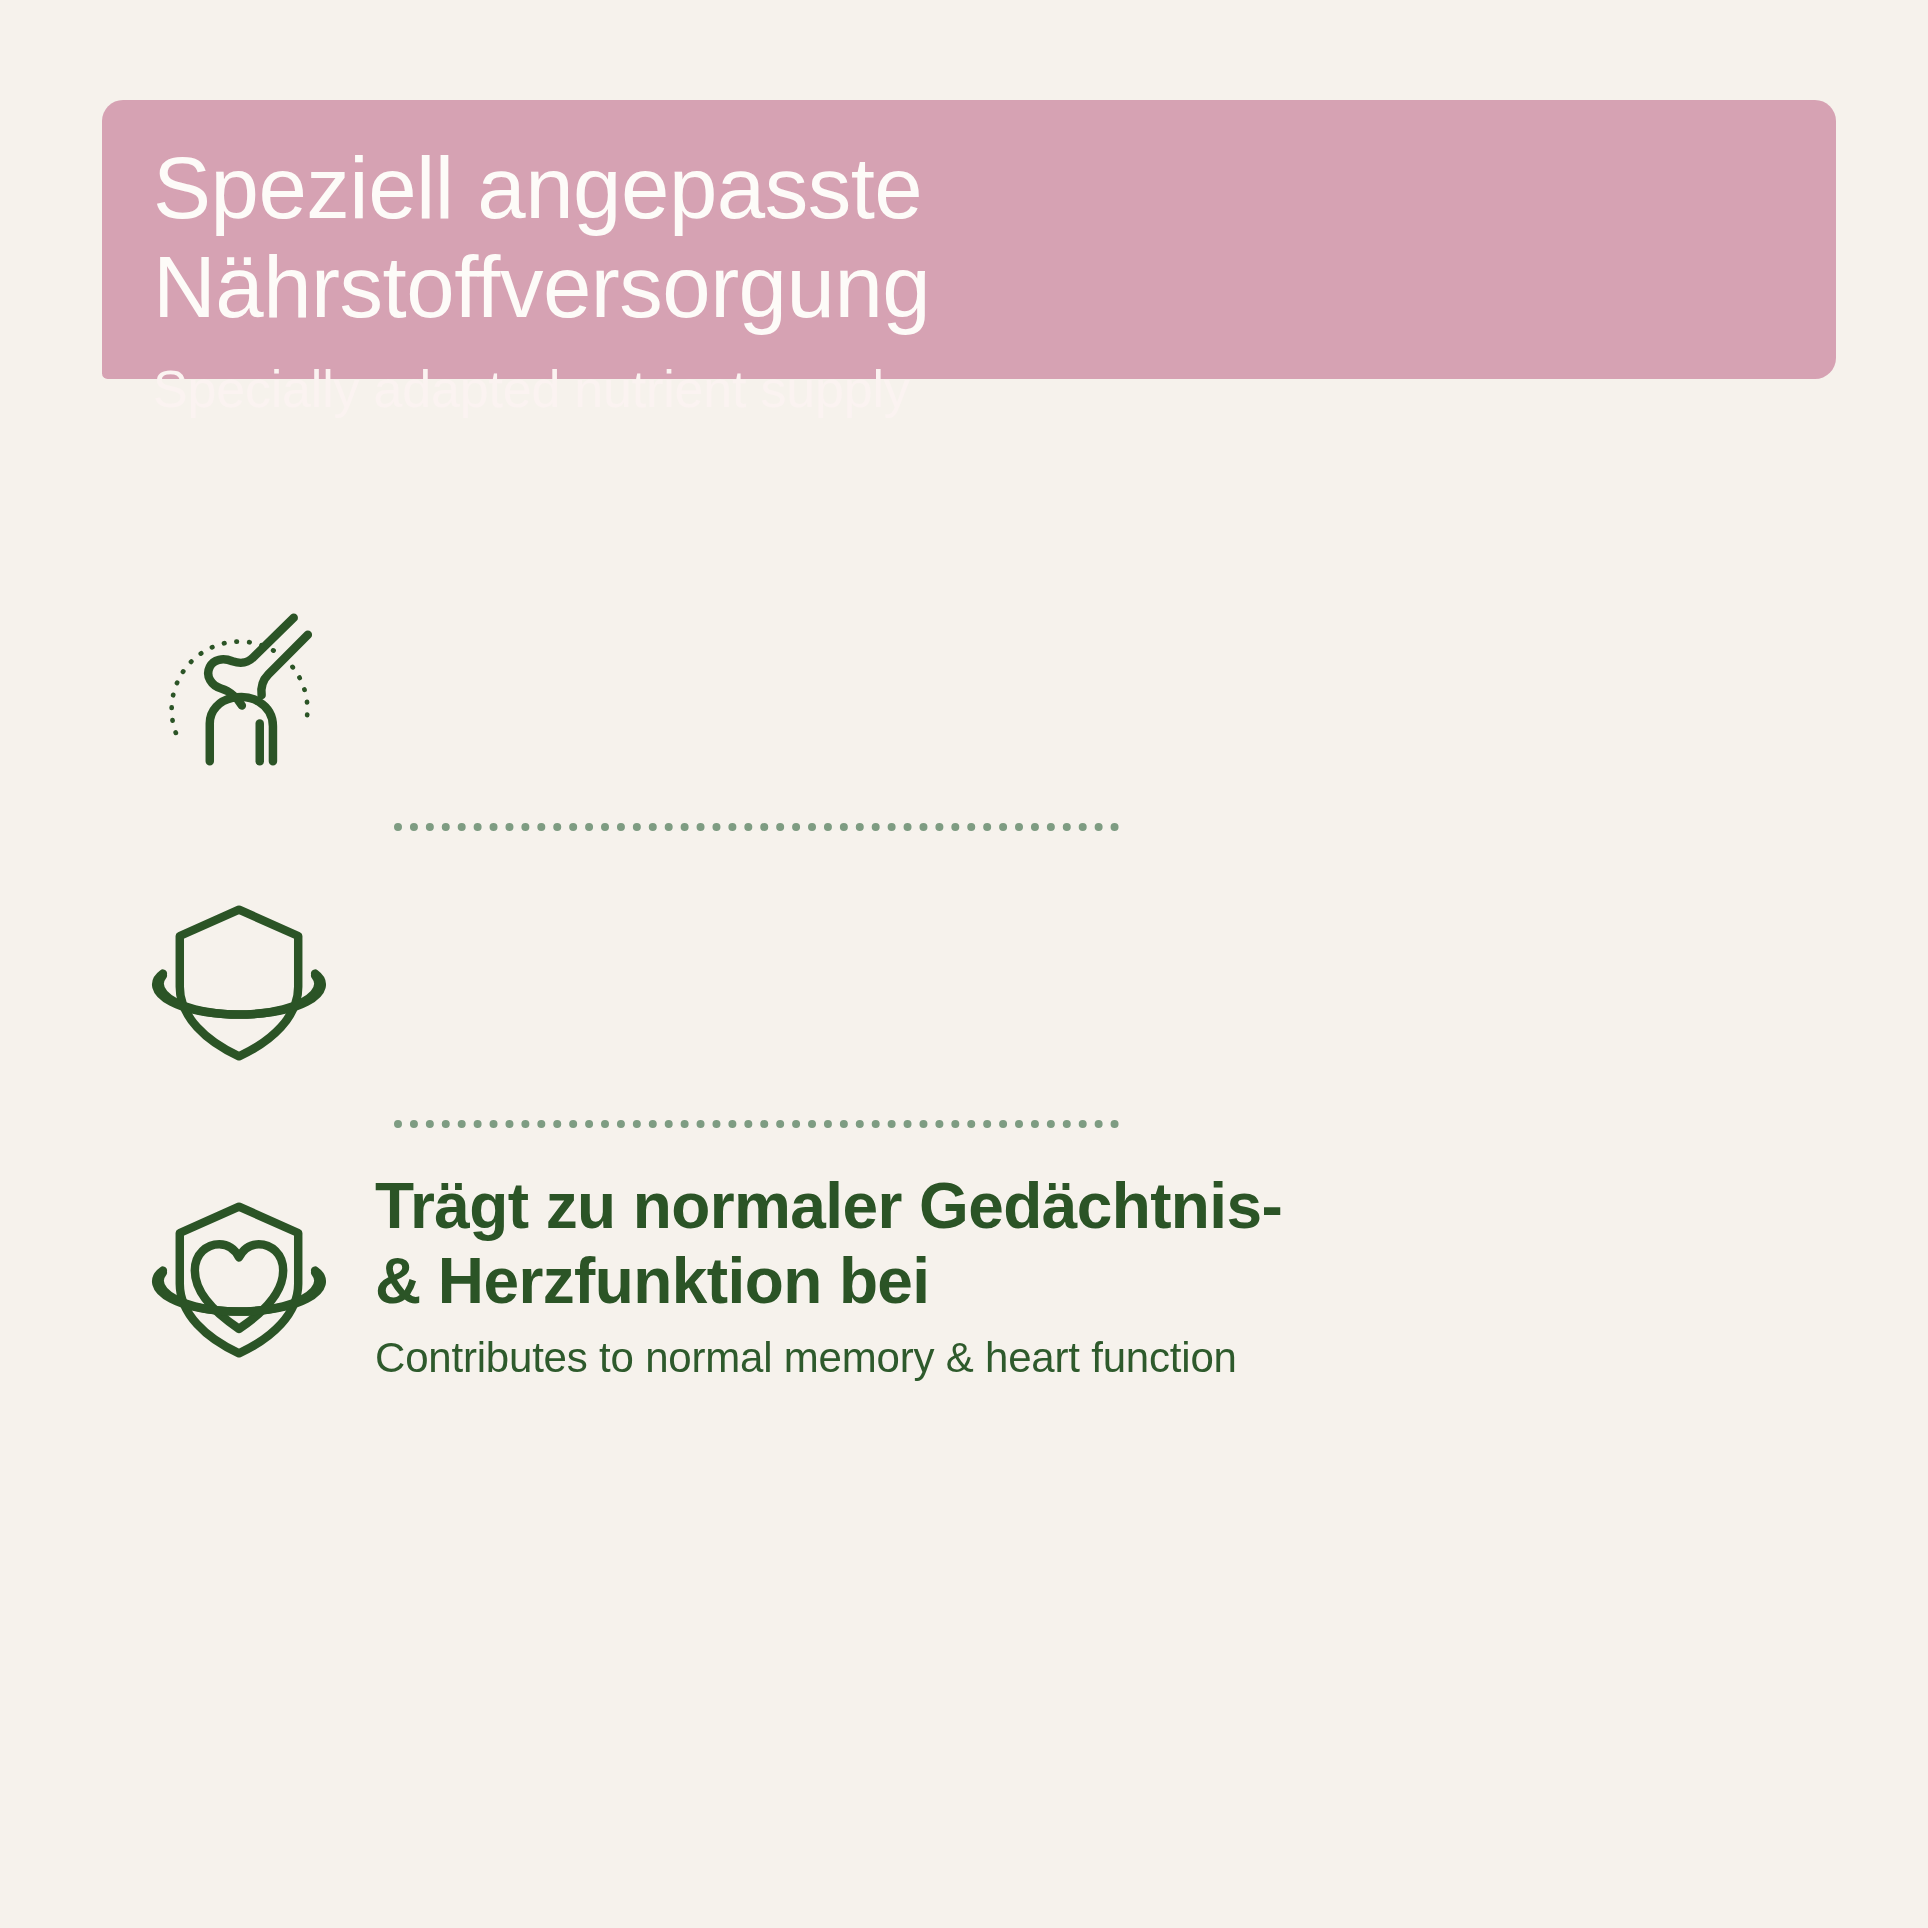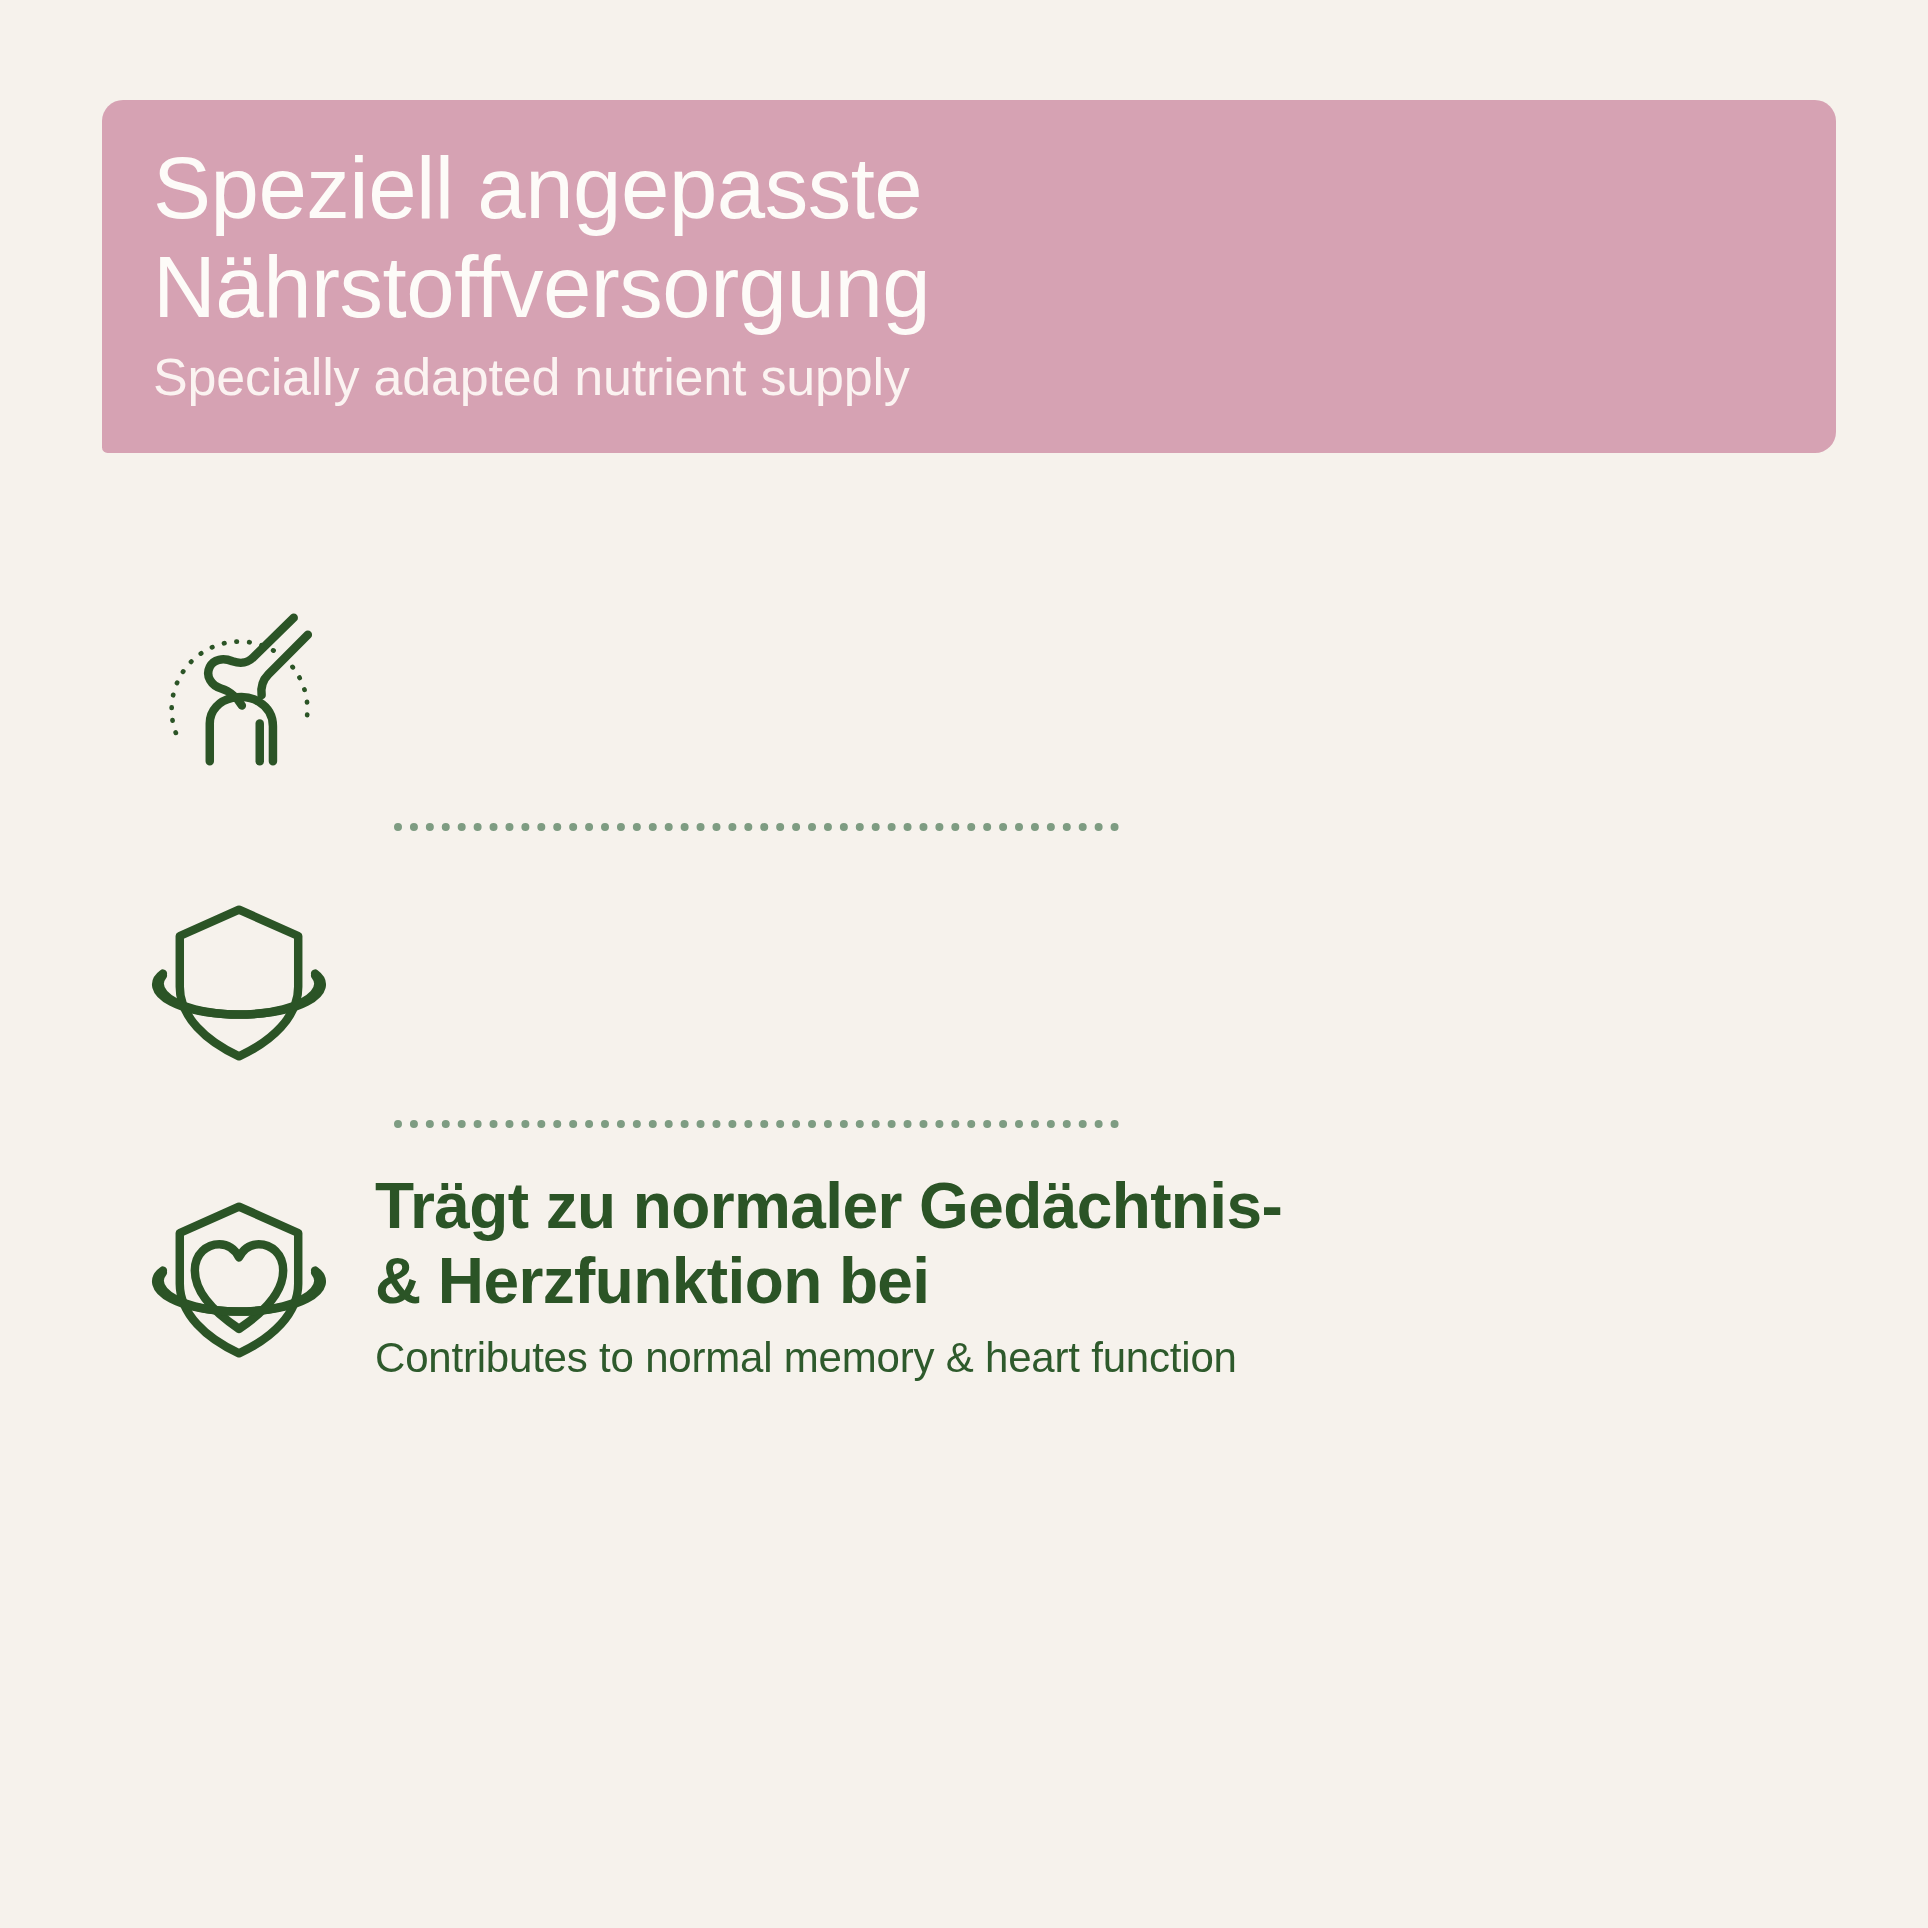--- a/index.html
+++ b/index.html
@@ -14,41 +14,41 @@
     overflow: hidden;
     position: relative;
   }
 
   
   .banner {
     position: absolute;
     left: 102px;
     top: 100px;
     width: 1734px;
-    height: 353px;
+    height: 279px;
     background: #d6a2b3;
     border-radius: 21px 21px 21px 5.6px;
     box-sizing: border-box;
     padding: 38px 47px 28px 51px;
   }
   .banner-title {
     color: #fdfbf8;
     font-size: 87px;
     line-height: 1.14;
     font-weight: 400;
     letter-spacing: -0.5px;
     white-space: pre-line;
     font-stretch: condensed;
   }
   .banner-sub {
     color: #fbf3f1;
     font-size: 52px;
     line-height: 1.2;
     font-weight: 400;
-    margin-top: 10px;
+    margin-top: 22px;
     letter-spacing: -0.2px;
   }
 
   
   .list {
     position: absolute;
     left: 102px;
     top: 565px;
     width: 1733px;
   }

